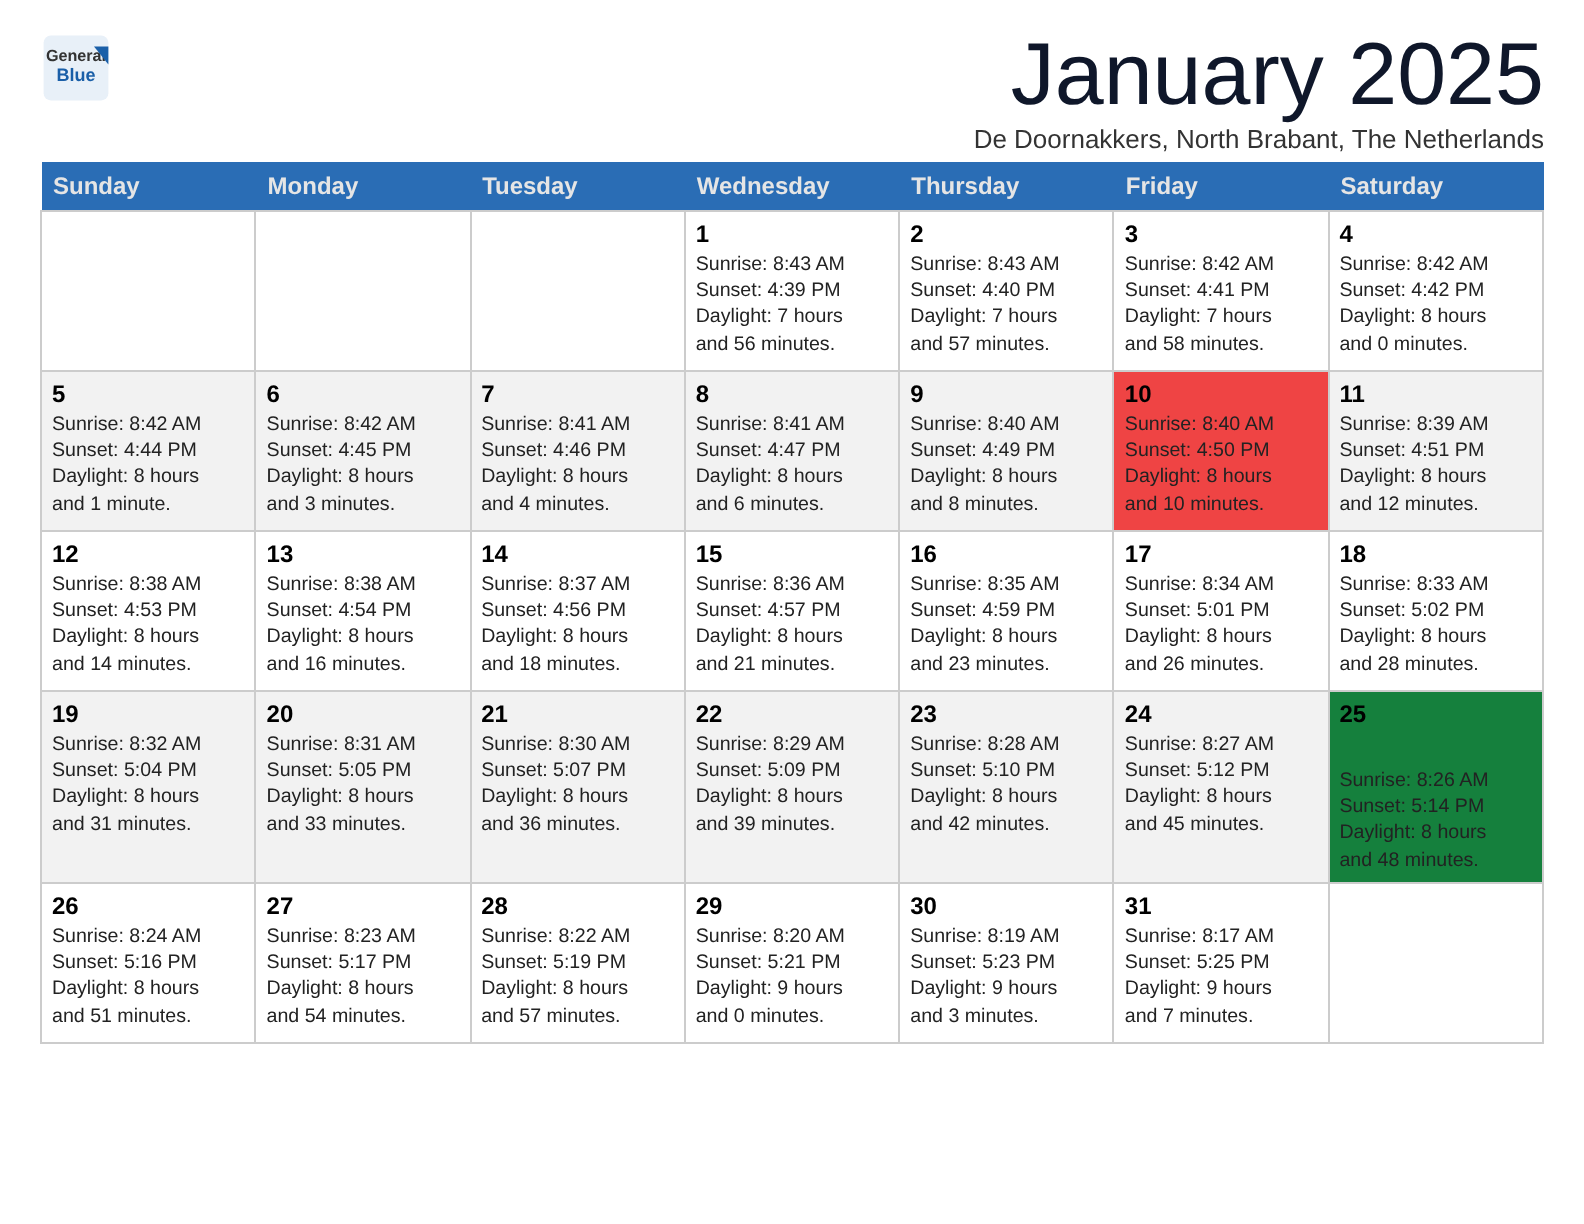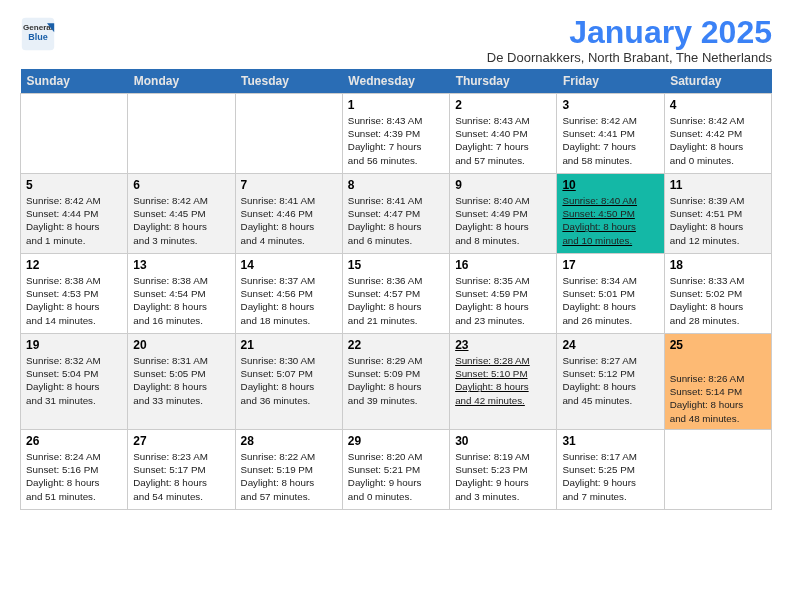--- a/index.html
+++ b/index.html
@@ -26,23 +26,23 @@
       gap: 4px;
     }
     .logo-icon {
       width: 36px;
       height: 36px;
     }
     .title-block {
       text-align: right;
     }
     .calendar-title {
-      font-size: 32px;
-      font-weight: bold;
-      color: #3b82f6;
+      font-size: 44px;
+      font-weight: normal;
+      color: #0f172a;
       line-height: 1;
     }
     .calendar-subtitle {
       font-size: 13px;
       color: #333;
       margin-top: 2px;
       text-align: center;
     }
     .calendar-table {
       width: 100%;
@@ -177,21 +177,21 @@
 Daylight: 8 hours
 and 6 minutes.</div>
           </td>
           <td style="background: rgb(242, 242, 242);">
             <span class="day-num">9</span>
             <div class="day-info" style="white-space: pre-line;">Sunrise: 8:40 AM
 Sunset: 4:49 PM
 Daylight: 8 hours
 and 8 minutes.</div>
           </td>
-          <td style="background: #14b8a6; text-decoration: underline;">
+          <td style="background: #ef4444;">
             <span class="day-num">10</span>
             <div class="day-info" style="white-space: pre-line;">Sunrise: 8:40 AM
 Sunset: 4:50 PM
 Daylight: 8 hours
 and 10 minutes.</div>
           </td>
           <td style="background: rgb(242, 242, 242);">
             <span class="day-num">11</span>
             <div class="day-info" style="white-space: pre-line;">Sunrise: 8:39 AM
 Sunset: 4:51 PM
@@ -272,35 +272,35 @@
 Daylight: 8 hours
 and 36 minutes.</div>
           </td>
           <td style="background: rgb(242, 242, 242);">
             <span class="day-num">22</span>
             <div class="day-info" style="white-space: pre-line;">Sunrise: 8:29 AM
 Sunset: 5:09 PM
 Daylight: 8 hours
 and 39 minutes.</div>
           </td>
-          <td style="background: rgb(242, 242, 242); text-decoration: underline;">
+          <td style="background: rgb(242, 242, 242);">
             <span class="day-num">23</span>
             <div class="day-info" style="white-space: pre-line;">Sunrise: 8:28 AM
 Sunset: 5:10 PM
 Daylight: 8 hours
 and 42 minutes.</div>
           </td>
           <td style="background: rgb(242, 242, 242);">
             <span class="day-num">24</span>
             <div class="day-info" style="white-space: pre-line;">Sunrise: 8:27 AM
 Sunset: 5:12 PM
 Daylight: 8 hours
 and 45 minutes.</div>
           </td>
-          <td style="background: #fdba74;">
+          <td style="background: #15803d;">
             <span class="day-num">25</span>
             <div class="day-info" style="white-space: pre-line; margin-top: 20px;">Sunrise: 8:26 AM
 Sunset: 5:14 PM
 Daylight: 8 hours
 and 48 minutes.</div>
           </td>
         </tr>
         <tr>
           <td>
             <span class="day-num">26</span>

